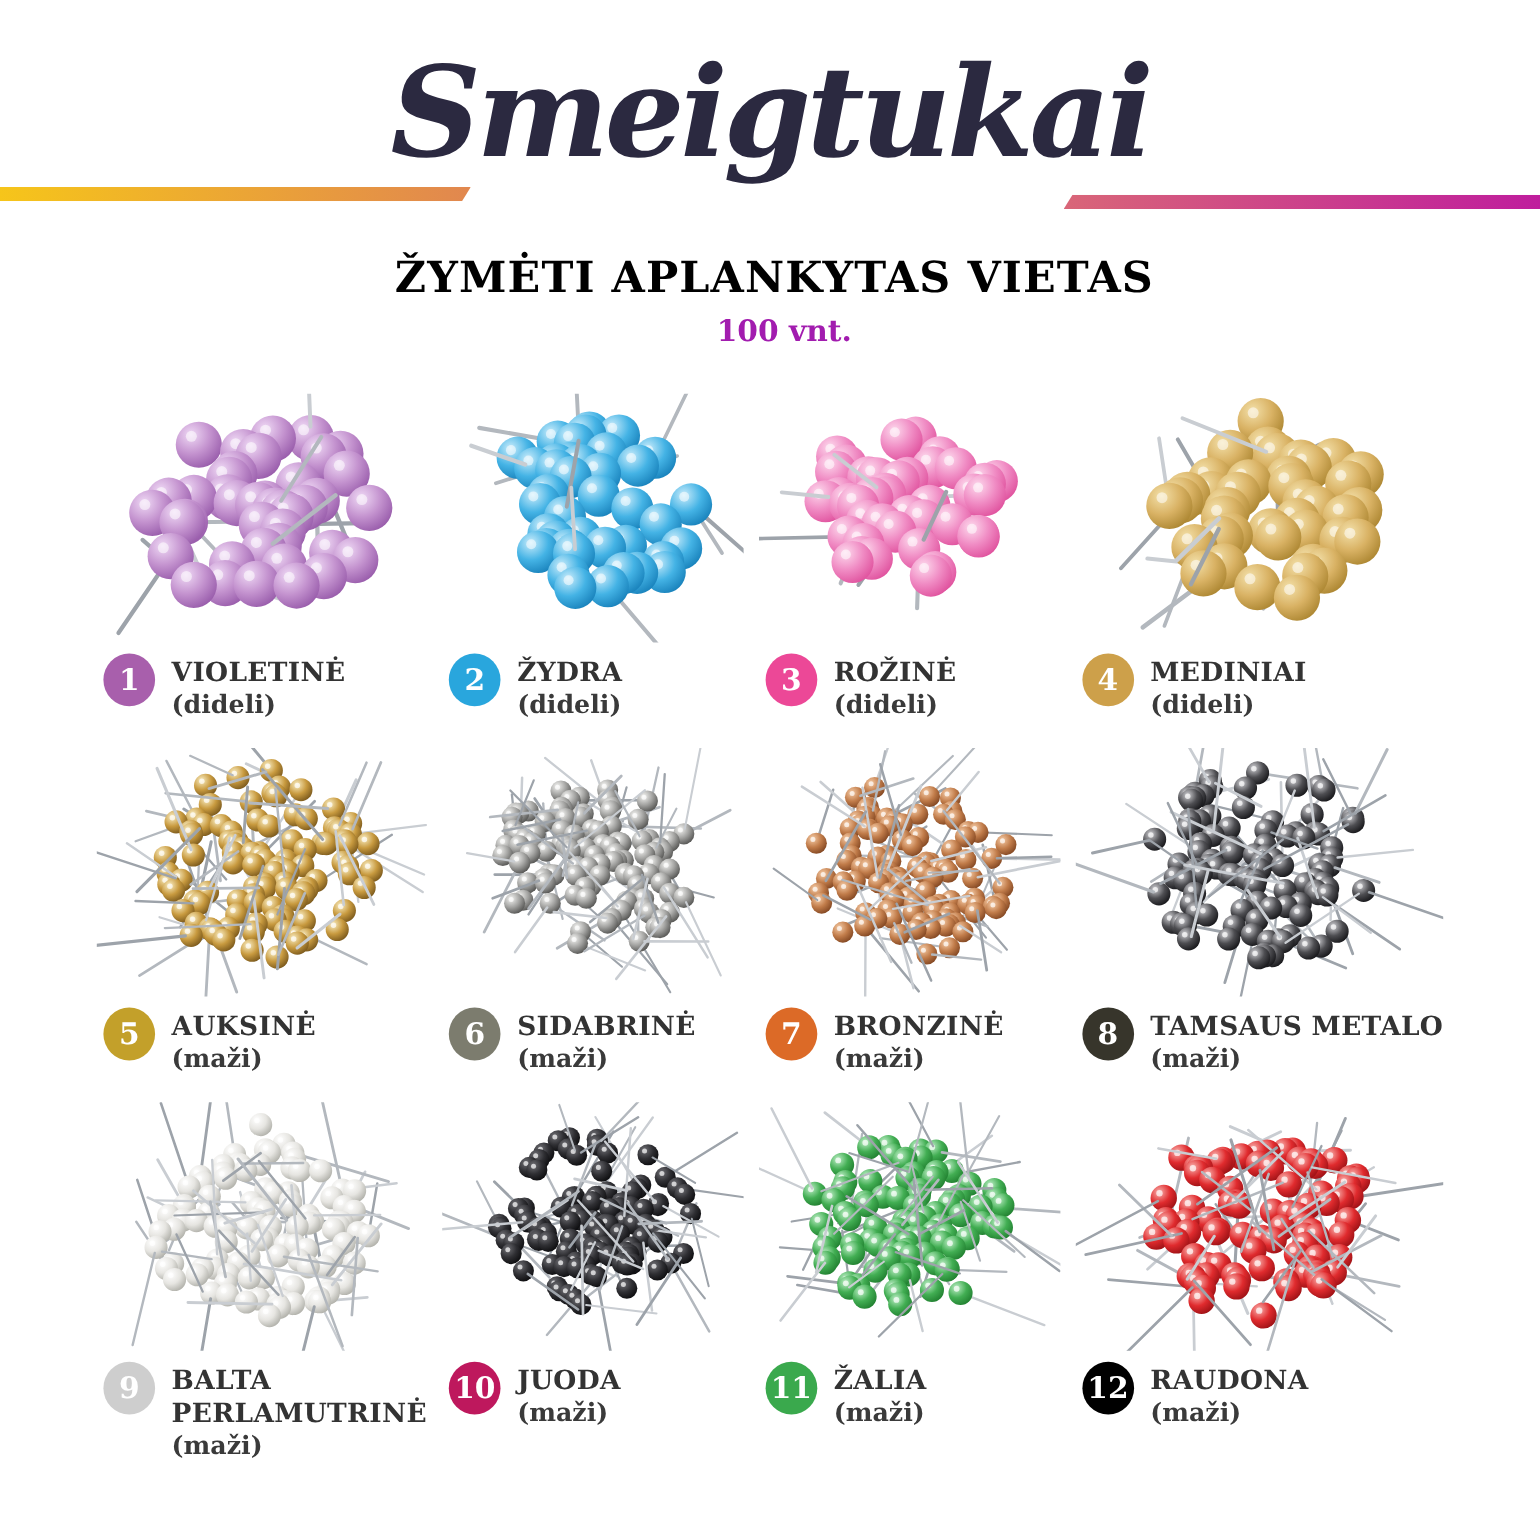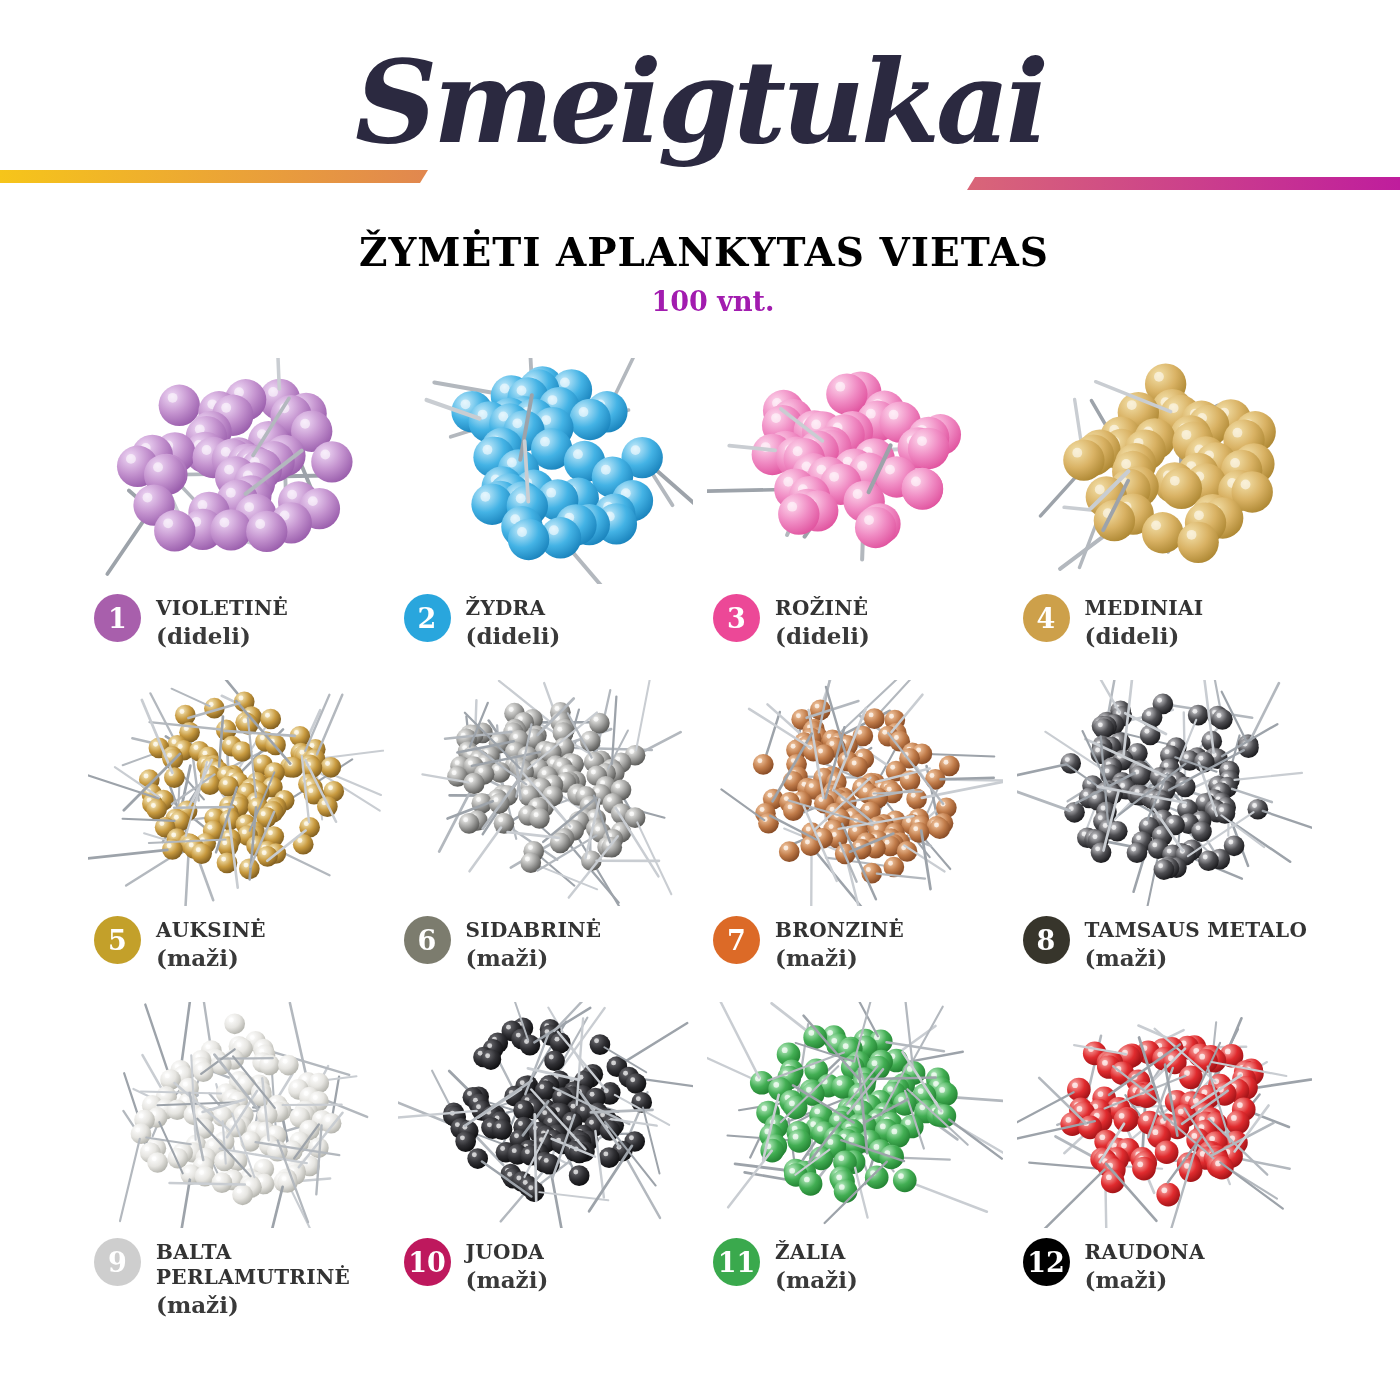--- a/index.html
+++ b/index.html
@@ -37,21 +37,21 @@
   .photo{width:100%;height:226px;}
   .photo svg{width:100%;height:100%;display:block;}
   .caption{display:flex;align-items:flex-start;gap:15px;margin-top:10px;padding-left:6px;}
   .badge{
     flex:none;width:47px;height:48px;border-radius:50%;
     display:flex;align-items:center;justify-content:center;
     color:#ffffff;font-weight:700;font-size:27px;line-height:1;
   }
   .texts{padding-top:2px;}
   .name{
-    font-weight:700;font-size:20px;line-height:1.25;color:#333333;
+    font-weight:700;font-size:24px;line-height:1.25;color:#333333;
     letter-spacing:.3px;white-space:pre;
   }
   .size{font-weight:700;font-size:23px;line-height:1.3;color:#3a3a3a;}
 </style>
 </head>
 <body>
 
 <div class="page">
   <header class="header">
     <div class="accent-line left" style="background: linear-gradient(90deg, rgb(246, 197, 26), rgb(225, 135, 79));"></div>

